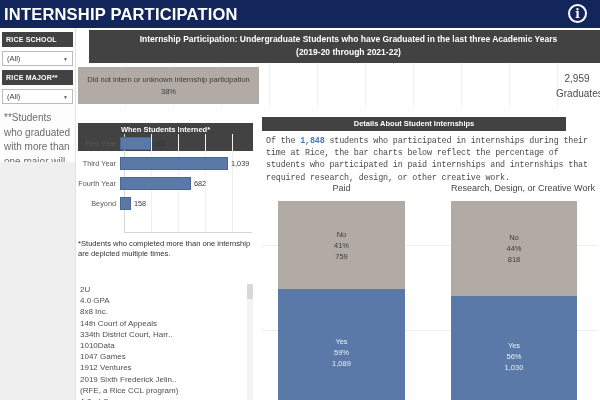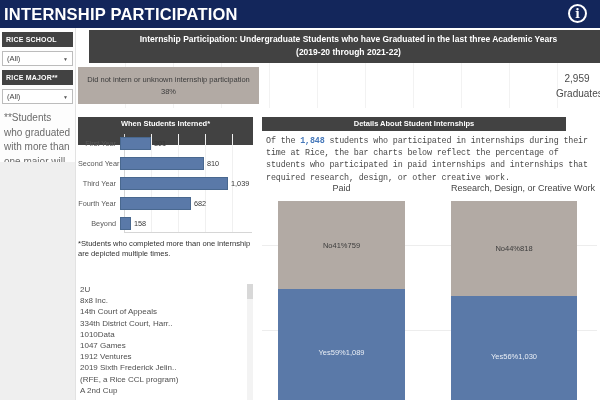--- a/index.html
+++ b/index.html
@@ -40,21 +40,21 @@
                    background:repeating-linear-gradient(to right, transparent 0 47px, #f2f2f2 47px 48px); }
   .overview { position:absolute; left:78px; top:67px; width:480px; height:37px; display:flex; }
   .ov-seg { display:flex; flex-direction:column; justify-content:center; align-items:center;
             font-size:7.5px; line-height:1.5; text-align:center; cursor:pointer; }
   .seg-interned { width:62.3%; background:#5a79a8; color:#f2f5f9; }
   .seg-not { width:37.7%; background:#b2aaa4; color:#3c3c3c; }
   .overview-total { position:absolute; left:556px; top:72px; width:42px; text-align:center;
                     font-size:10px; color:#4a4a4a; line-height:1.45; }
 
   
-  .when-header { position:absolute; left:78px; top:117px; width:175px; height:28px;
+  .when-header { position:absolute; left:78px; top:123px; width:175px; height:28px;
                  background:#424242; color:#fff; font-size:7.5px; font-weight:bold;
                  text-align:center; line-height:14px; }
   .when-chart { position:absolute; left:78px; top:134px; width:178px; height:99px; }
   .when-chart .gridzone { content:""; position:absolute; left:46px; right:4px; top:0; bottom:0;
                  background:repeating-linear-gradient(to right, transparent 0 26px, #f0f0f0 26px 27px);
                  border-bottom:1px solid #d6d6d6; border-left:1px solid #d6d6d6; }
   .when-row { display:flex; align-items:center; height:19.8px; position:relative; }
   .when-label { width:42px; flex:none; text-align:right; padding-right:4px;
                 font-size:7.3px; color:#595959; white-space:nowrap; }
   .when-bar { height:13px; flex:none; background:#5a79a8; border:1px solid #49688f; cursor:pointer; }
@@ -76,21 +76,21 @@
   .details-header { position:absolute; left:262px; top:117px; width:304px; height:14px;
                     background:#424242; color:#fff; font-size:7.5px; font-weight:bold;
                     text-align:center; line-height:14px; }
   .details-text { position:absolute; left:266px; top:135px; width:330px; font-size:8.4px;
                   color:#4a4a4a; line-height:1.45; letter-spacing:-0.15px;font-family:Liberation Mono, monospace; }
   .details-num { color:#4678ba; font-weight:bold; }
   .details-chart { position:absolute; left:262px; top:180px; width:335px; height:220px; overflow:hidden; }
   .grid-h { position:absolute; left:0; width:335px; height:1px; background:#ededed; }
   .col-title { position:absolute; top:3px; font-size:9px; color:#454545; text-align:center; white-space:nowrap; }
   .column { position:absolute; top:21px; height:215px; display:flex; flex-direction:column; }
-  .col-seg { display:flex; flex-direction:row; justify-content:center; align-items:center;
+  .col-seg { display:flex; flex-direction:column; justify-content:center; align-items:center;
              font-size:7.5px; line-height:11px; text-align:center; cursor:pointer; }
   .col-no  { background:#b2aaa4; color:#3c3c3c; flex:none; }
   .col-yes { background:#5a79a8; color:#e9eef5; flex:1; }
 </style>
 </head>
 <body>
 
 <div id="stage">
 
   <div class="app-header">
@@ -132,44 +132,40 @@
 
   <div class="when-header">When Students Interned*</div>
   <div class="when-chart">
     <div class="gridzone"></div>
     <div class="when-row">
       <span class="when-label">First Year</span>
       <span class="when-bar" style="width:31px"></span>
       <span class="when-value">301</span>
     </div>
     <div class="when-row">
-      <span class="when-label">Second Year</span>
-      <span class="when-bar" style="width:84px"></span>
-      <span class="when-value">810</span>
-    </div>
-    <div class="when-row">
       <span class="when-label">Third Year</span>
       <span class="when-bar" style="width:108px"></span>
       <span class="when-value">1,039</span>
     </div>
     <div class="when-row">
       <span class="when-label">Fourth Year</span>
       <span class="when-bar" style="width:71px"></span>
       <span class="when-value">682</span>
     </div>
     <div class="when-row">
       <span class="when-label">Beyond</span>
       <span class="when-bar" style="width:11px"></span>
       <span class="when-value">158</span>
     </div>
   </div>
   <div class="when-note">*Students who completed more than one internship are depicted multiple times.</div>
 
   <div class="where-list">
     <div class="where-item">2U</div>
+    <div class="where-item">4.0 GPA</div>
     <div class="where-item">8x8 Inc.</div>
     <div class="where-item">14th Court of Appeals</div>
     <div class="where-item">334th District Court, Harr..</div>
     <div class="where-item">1010Data</div>
     <div class="where-item">1047 Games</div>
     <div class="where-item">1912 Ventures</div>
     <div class="where-item">2019 Sixth Frederick Jelin..</div>
     <div class="where-item">(RFE, a Rice CCL program)</div>
     <div class="where-item">A 2nd Cup</div>
   </div>

